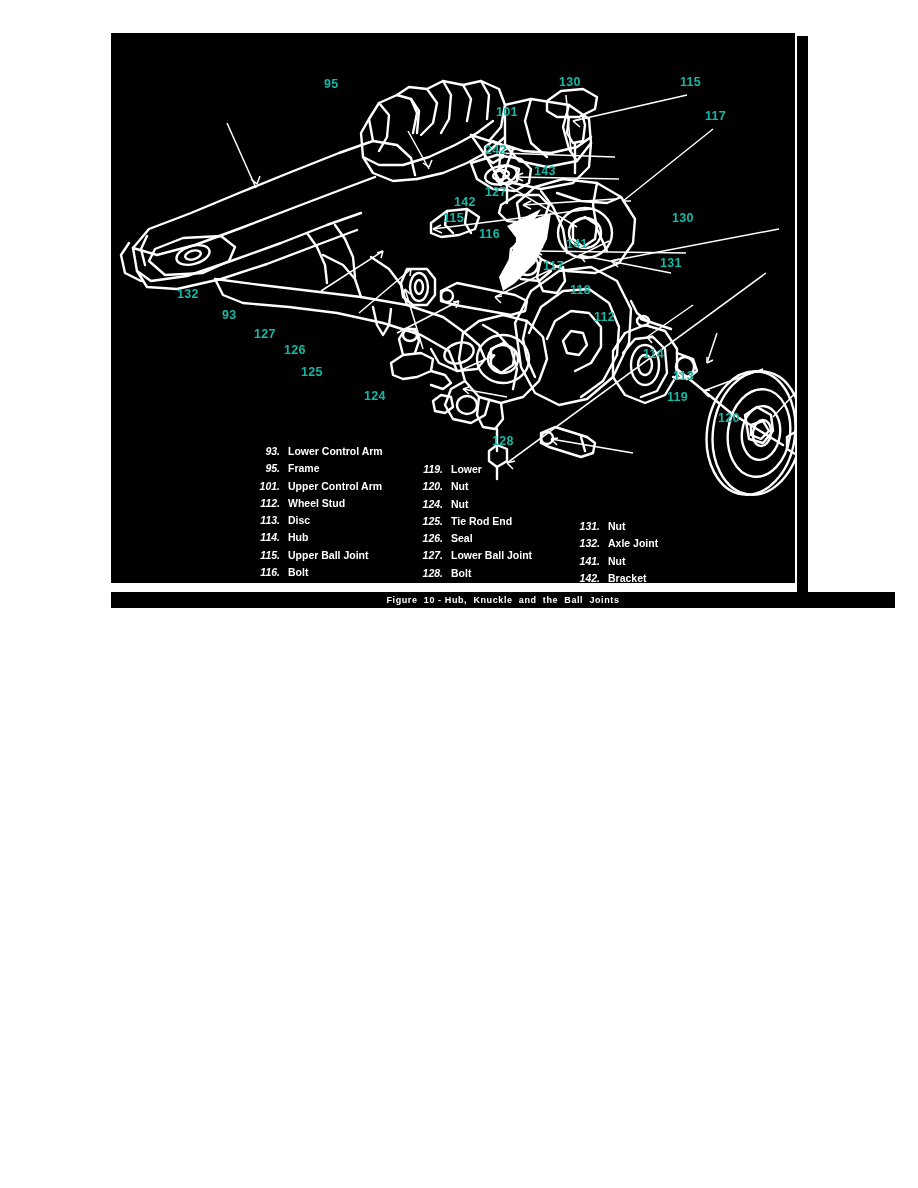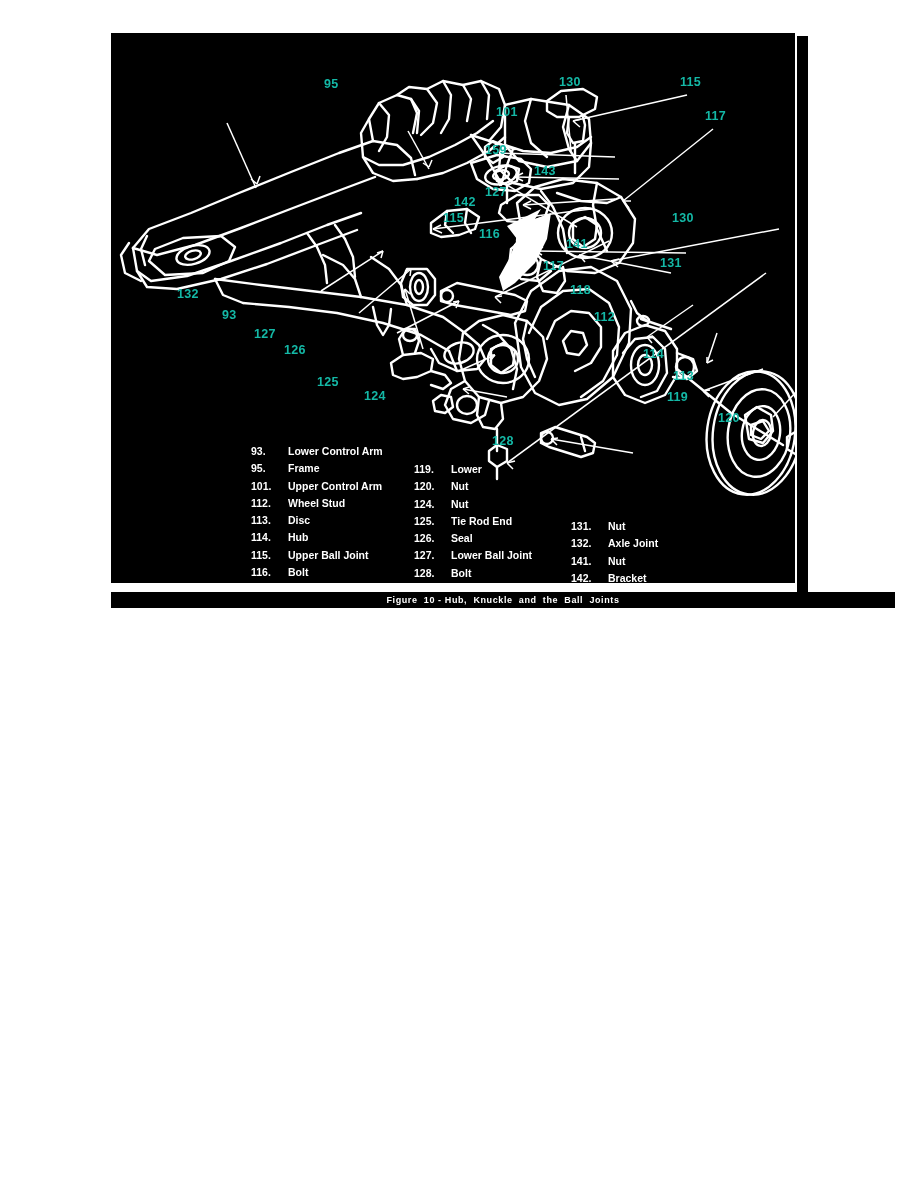--- a/index.html
+++ b/index.html
@@ -14,21 +14,21 @@
                display:flex;align-items:center;justify-content:center;}
   .caption-bar .cap-text{color:#fff;font-size:9px;font-weight:bold;letter-spacing:.6px;white-space:pre;}
 
   
   .legend{position:absolute;left:0;top:0;width:100%;height:100%;}
   .legend-col{position:absolute;color:#fff;font-size:10.5px;font-weight:bold;line-height:17.3px;}
   .legend-col.c1{left:140px;top:410px;}
   .legend-col.c2{left:303px;top:428px;}
   .legend-col.c3{left:460px;top:485px;}
   .leg-row{display:flex;white-space:nowrap;}
-  .leg-num{width:29px;text-align:left;margin-right:8px;}
+  .leg-num{width:29px;text-align:right;margin-right:8px;font-style:italic;}
   .leg-lbl{}
 
   
   .callout{position:absolute;color:#14b8a6;font-size:12.5px;font-weight:bold;letter-spacing:.3px;}
 
   
   .art{position:absolute;left:0;top:0;width:684px;height:550px;}
 </style>
 </head>
 <body>
@@ -251,35 +251,35 @@
       <path d="M686 402 L686 396 M686 402 L692 399"></path>
       <path d="M730 400 L712 416"></path>
     </g>
   </svg>
 
   <div class="callout" style="left:213px;top:44px;">95</div>
   <div class="callout" style="left:385px;top:72px;">101</div>
   <div class="callout" style="left:448px;top:42px;">130</div>
   <div class="callout" style="left:569px;top:42px;">115</div>
   <div class="callout" style="left:594px;top:76px;">117</div>
-  <div class="callout" style="left:374px;top:110px;">159</div>
+  <div class="callout" style="left:374px;top:110px;">242</div>
   <div class="callout" style="left:378px;top:131px;margin-left:45px;">143</div>
   <div class="callout" style="left:343px;top:162px;">142</div>
   <div class="callout" style="left:374px;top:152px;">127</div>
   <div class="callout" style="left:561px;top:178px;">130</div>
   <div class="callout" style="left:455px;top:204px;">141</div>
   <div class="callout" style="left:549px;top:223px;">131</div>
   <div class="callout" style="left:332px;top:178px;">115</div>
   <div class="callout" style="left:368px;top:194px;">116</div>
   <div class="callout" style="left:432px;top:226px;">117</div>
   <div class="callout" style="left:66px;top:254px;">132</div>
   <div class="callout" style="left:111px;top:275px;">93</div>
   <div class="callout" style="left:143px;top:294px;">127</div>
   <div class="callout" style="left:173px;top:310px;">126</div>
-  <div class="callout" style="left:206px;top:332px;margin-top:10px;">125</div>
+  <div class="callout" style="left:190px;top:332px;">125</div>
   <div class="callout" style="left:253px;top:356px;">124</div>
   <div class="callout" style="left:381px;top:401px;">128</div>
   <div class="callout" style="left:459px;top:250px;">118</div>
   <div class="callout" style="left:483px;top:277px;">112</div>
   <div class="callout" style="left:532px;top:314px;">114</div>
   <div class="callout" style="left:562px;top:336px;">113</div>
   <div class="callout" style="left:556px;top:357px;">119</div>
   <div class="callout" style="left:607px;top:378px;">120</div>
 
   <div class="legend">

